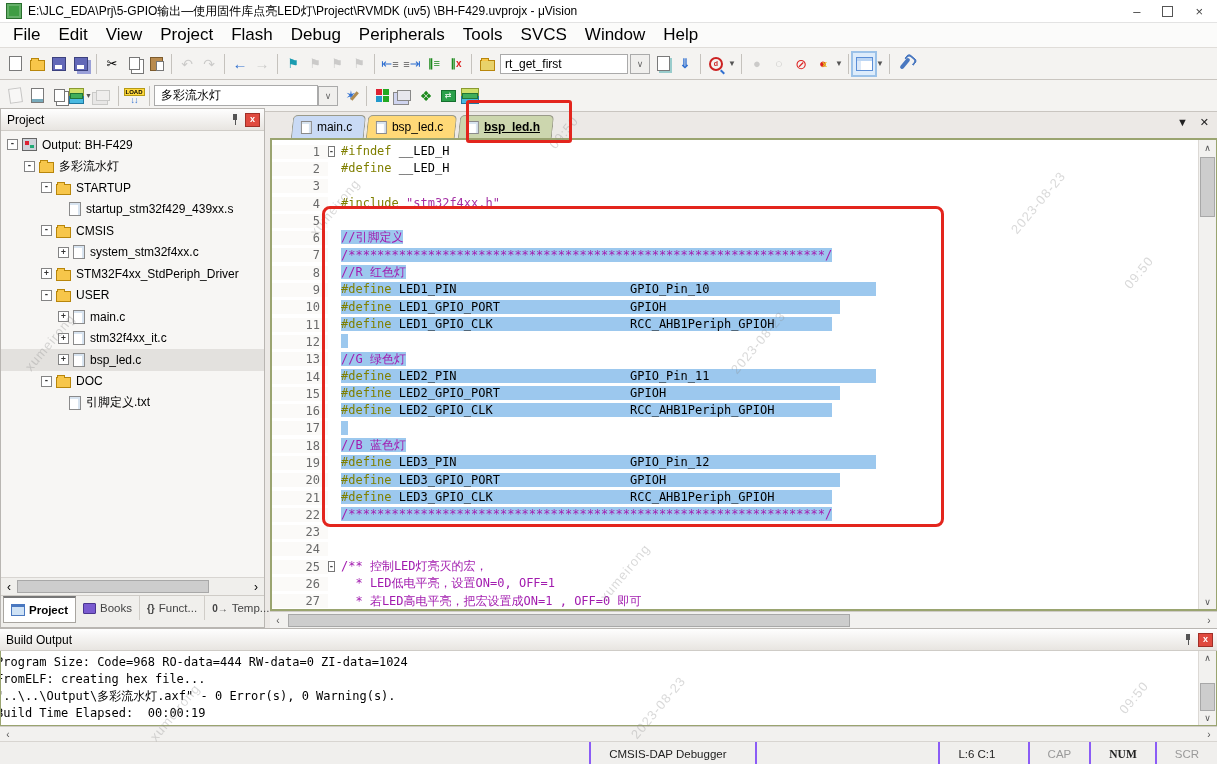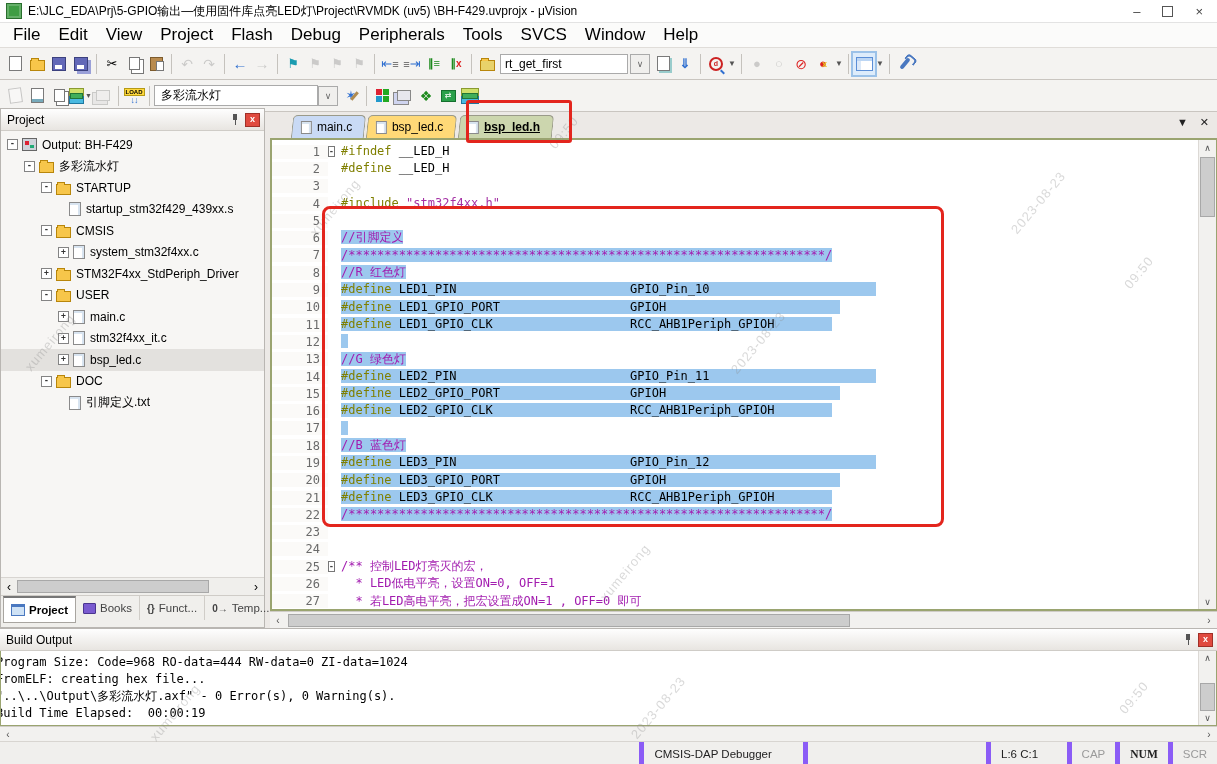--- a/index.html
+++ b/index.html
@@ -99,21 +99,21 @@
   .varrow{height:15px;display:flex;align-items:center;}
   .hscroll{height:16px;background:#f2f1ef;border-top:1px solid #cfccc7;display:flex;align-items:center;font-size:10px;color:#555;}
   .hthumb{height:11px;background:#cdcdcd;border:1px solid #a8a8a8;}
   .harrow{width:16px;text-align:center;}
   
   .build-panel{position:absolute;left:0;right:0;top:628px;height:112px;background:#f5f4f2;border-top:1px solid #b9b6b2;display:flex;flex-direction:column;}
   .build-body{flex:1;display:flex;min-height:0;border:1px solid #9aa470;border-top:none;background:#fff;overflow:hidden;}
   .build-lines{flex:1;overflow:hidden;padding:3px 0 0 0;margin-left:-5px;}
   .bline{font:12px/17px "DejaVu Sans Mono",monospace;white-space:pre;}
   .statusbar{position:absolute;left:0;right:0;top:741px;height:23px;background:#f0efed;border-top:1px solid #d8d5d1;display:flex;align-items:center;font-size:11.5px;color:#222;}
-  .sseg{border-left:5px solid #8b5cf6;height:100%;display:flex;align-items:center;padding:0 10px;}
+  .sseg{border-left:2px solid #8b5cf6;height:100%;display:flex;align-items:center;padding:0 18px;}
   .sseg.dim{color:#9a9a9a;}
   .wm{position:absolute;color:rgba(140,140,140,.33);font-size:13px;transform:rotate(-50deg);white-space:nowrap;pointer-events:none;z-index:40;letter-spacing:1px;}
   .anno{position:absolute;border:3px solid #e3251d;pointer-events:none;z-index:50;}
   #anno-tab{left:466px;top:100px;width:100px;height:37px;border-radius:3px;}
   #anno-code{left:322px;top:206px;width:616px;height:315px;border-radius:8px;}
 </style>
 </head>
 <body>
 
 <div class="titlebar">

